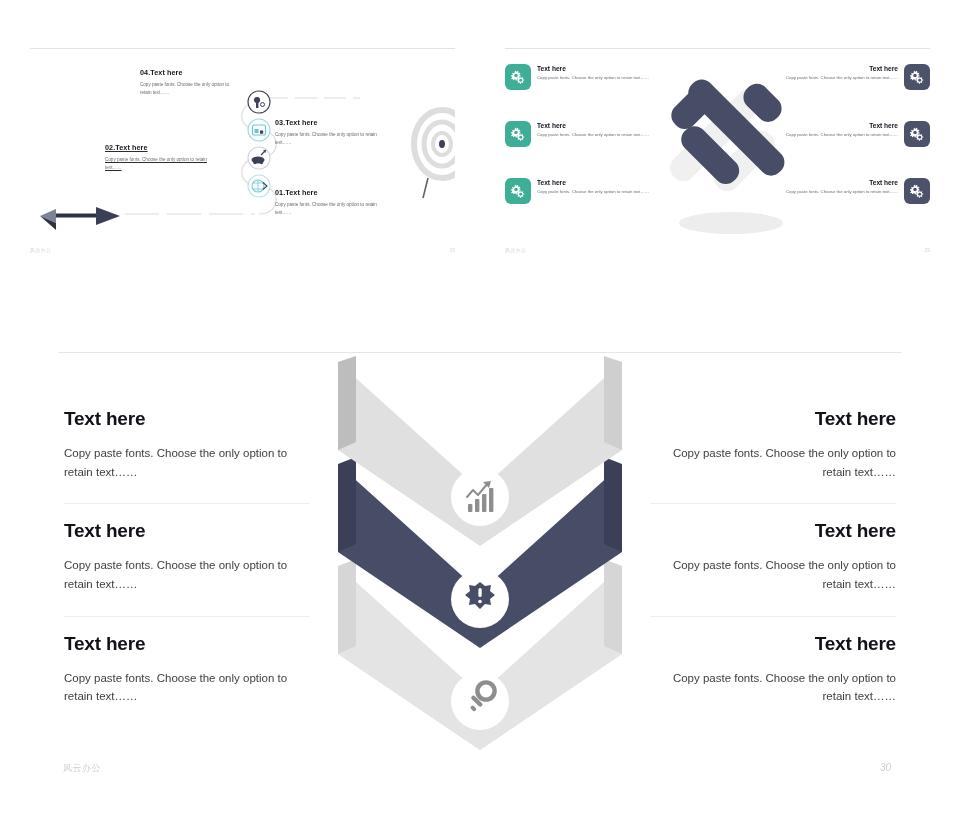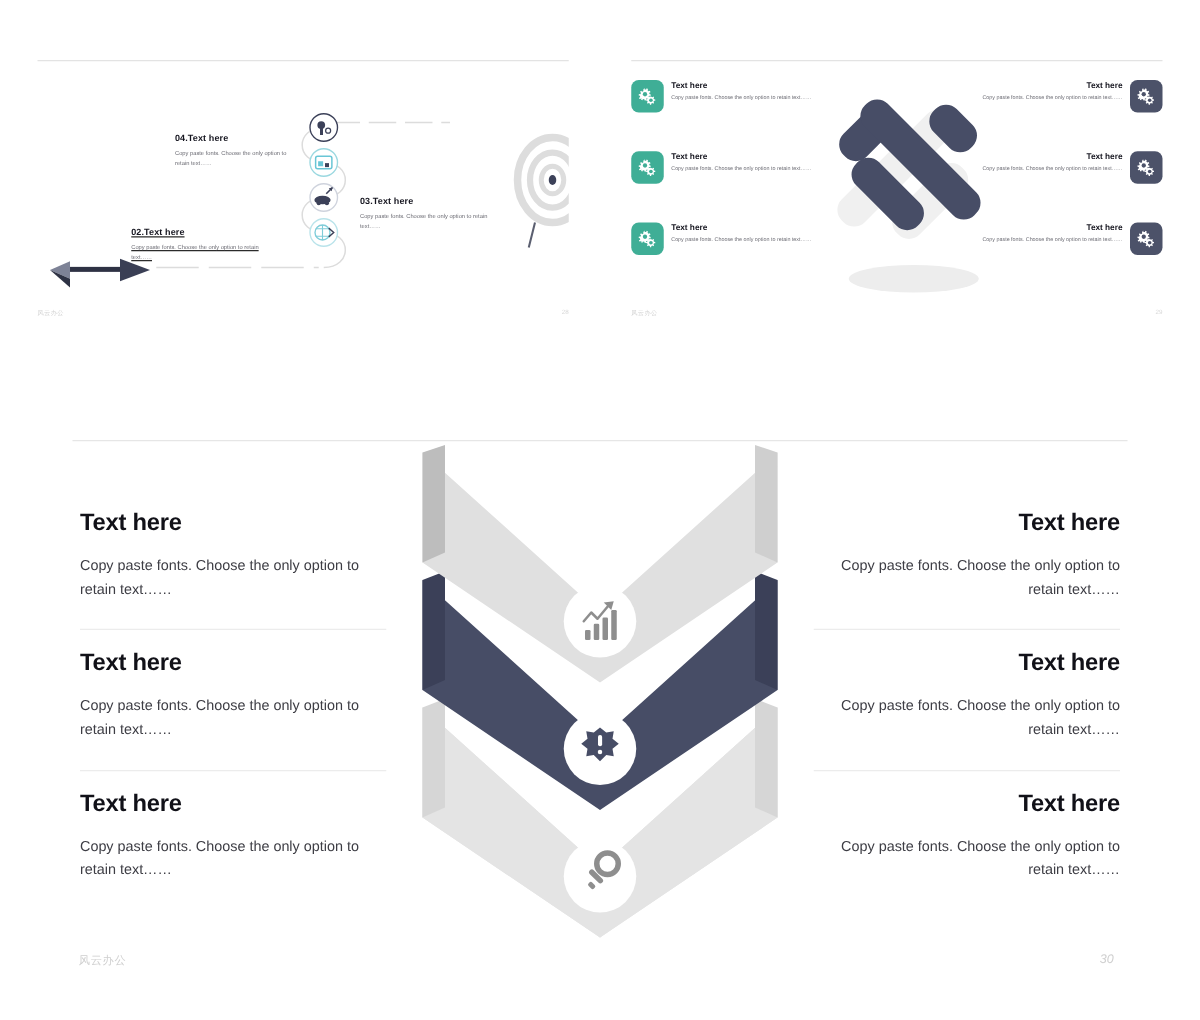--- a/index.html
+++ b/index.html
@@ -13,21 +13,21 @@
   
   .slide{position:absolute;background:#fff;}
   .slide-rule{position:absolute;left:0;right:0;top:0;height:1px;background:#e3e3e3;}
   .footer{position:absolute;left:0;right:0;bottom:0;height:14px;}
   .footer .brand{position:absolute;left:0;top:0;font-size:5px;color:#d2d2d2;letter-spacing:.3px;}
   .footer .pageno{position:absolute;right:0;top:0;font-size:5px;color:#d8d8d8;}
 
   
   #slide28{left:30px;top:46px;width:425px;height:215px;}
   #slide28 .rule{top:2px;}
-  .s28-block{position:absolute;margin-top:38px;}
+  .s28-block{position:absolute;}
   .s28-title{font-size:7.2px;font-weight:bold;color:#14141e;margin:0 0 4px 0;letter-spacing:.1px;}
   .s28-body{font-size:4.6px;line-height:1.65;color:#6a6a72;margin:0;}
   .s28-canvas{position:absolute;inset:0;}
 
   
   #slide29{left:505px;top:46px;width:425px;height:215px;}
   #slide29 .rule{top:2px;}
   .s29-item{position:absolute;display:flex;align-items:flex-start;gap:6px;width:150px;}
   .s29-item.right{flex-direction:row-reverse;text-align:right;}
   .s29-badge{width:26px;height:26px;border-radius:6px;flex:0 0 26px;
@@ -110,30 +110,34 @@
         <path d="M222.6 137 H233.4 M222.6 143 H233.4 M228 134 V146" stroke="#7fcdd9" stroke-width=".9"></path>
         <path d="M233 136.5 L237 140 L233 143.5" stroke="#3c4159" stroke-width="1.1" fill="none"></path>
       </g>
     </svg>
 
     <div class="s28-block" style="left:110px;top:22px;width:100px;">
       <p class="s28-title">04.Text here</p>
       <p class="s28-body">Copy paste fonts. Choose the only option to retain text……</p>
     </div>
 
-    <div class="s28-block" style="left:258px;top:72px;width:110px;">
+    <div class="s28-block" style="left:245px;top:72px;width:110px;">
       <p class="s28-title">03.Text here</p>
       <p class="s28-body">Copy paste fonts. Choose the only option to retain text……</p>
     </div>
 
     <div class="s28-block" style="left:75px;top:97px;width:115px;text-decoration:underline;">
       <p class="s28-title">02.Text here</p>
       <p class="s28-body">Copy paste fonts. Choose the only option to retain text……</p>
     </div>
 
+    <div class="s28-block" style="left:245px;top:142px;width:115px;">
+      <p class="s28-title">01.Text here</p>
+      <p class="s28-body">Copy paste fonts. Choose the only option to retain text……</p>
+    </div>
 
     <div class="footer">
       <span class="brand">风云办公</span>
       <span class="pageno">28</span>
     </div>
   </div>
 
   <div class="slide" id="slide29">
     <div class="slide-rule rule"></div>
 

